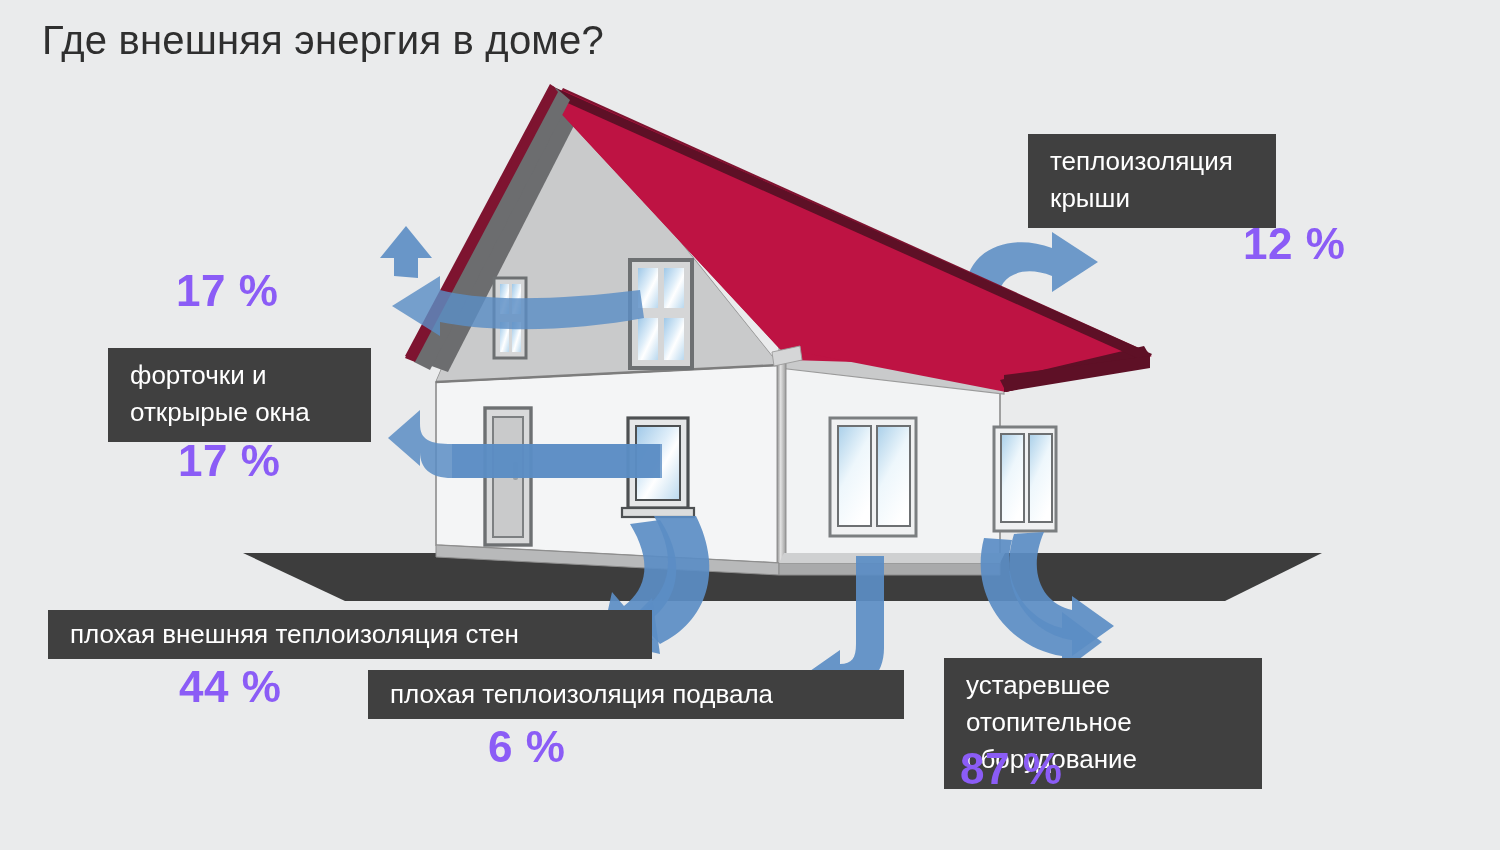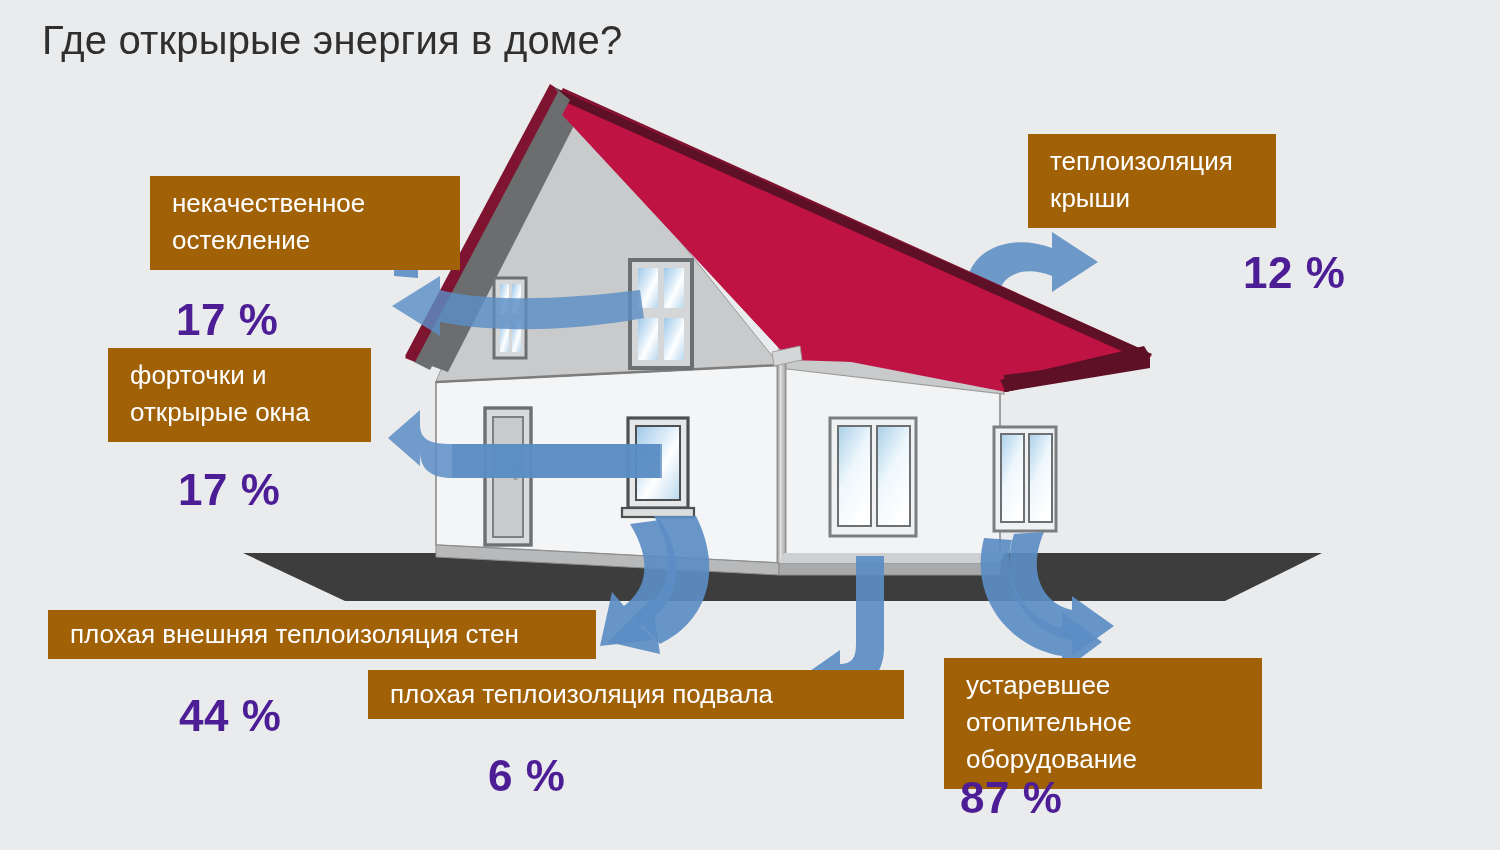--- a/index.html
+++ b/index.html
@@ -14,49 +14,48 @@
   #art{position:absolute;left:0;top:0;width:1500px;height:850px;}
 
   .title{
     position:absolute;left:42px;top:18px;
     font-size:40px;color:#2f2f2f;letter-spacing:.2px;
     white-space:nowrap;
   }
 
   .lbl{
     position:absolute;
-    background:#a16207;
+    background:#404040;
     color:#ffffff;
     font-size:26px;
     line-height:37px;
     padding:9px 14px 11px 22px;
     box-sizing:border-box;
     white-space:pre-line;
   }
   .pct{
     position:absolute;
-    color:#4c1d95;
+    color:#8b5cf6;
     font-weight:bold;
     font-size:44px;
     letter-spacing:.5px;
     white-space:nowrap;
-    margin-top:29px;
   }
 
   
   #lbl-glazing{left:150px;top:176px;width:310px;}
   #pct-glazing{left:176px;top:266px;}
 
   #lbl-vents{left:108px;top:348px;width:263px;}
   #pct-vents{left:178px;top:436px;}
 
   #lbl-roof{left:1028px;top:134px;width:248px;}
   #pct-roof{left:1243px;top:219px;}
 
-  #lbl-walls{left:48px;top:610px;width:548px;padding-top:6px;padding-bottom:6px;}
+  #lbl-walls{left:48px;top:610px;width:604px;padding-top:6px;padding-bottom:6px;}
   #pct-walls{left:179px;top:662px;}
 
   #lbl-basement{left:368px;top:670px;width:536px;padding-top:6px;padding-bottom:6px;}
   #pct-basement{left:488px;top:722px;}
 
   #lbl-heating{left:944px;top:658px;width:318px;}
   #pct-heating{left:960px;top:744px;}
 </style>
 </head>
 <body>
@@ -205,24 +204,22 @@
     <g>
       <path d="M1012,540 C1000,584 1028,620 1062,628 L1062,612 L1102,642 L1062,672 L1062,656
                C1012,648 968,600 984,538 Z" fill="#5b8dc4" opacity="0.92"></path>
       <path d="M1016,536 C1004,590 1034,626 1070,632 L1070,648 L1028,618 L1070,588 L1070,602
                C1044,596 1030,570 1044,534 Z" fill="#5b8dc4" opacity="0.001"></path>
       <path d="M1014,534 C996,590 1030,634 1072,640 L1072,656 L1114,626 L1072,596 L1072,610
                C1044,604 1026,574 1044,532 Z" fill="#5b8dc4" opacity="0.92"></path>
     </g>
   </svg>
 
-  <div class="title">Где открырые энергия в доме?</div>
-
-  <div class="lbl" id="lbl-glazing">некачественное
-остекление</div>
+  <div class="title">Где внешняя энергия в доме?</div>
+
   <div class="pct" id="pct-glazing">17 %</div>
 
   <div class="lbl" id="lbl-vents">форточки и
 открырые окна</div>
   <div class="pct" id="pct-vents">17 %</div>
 
   <div class="lbl" id="lbl-roof">теплоизоляция
 крыши</div>
   <div class="pct" id="pct-roof">12 %</div>
 

